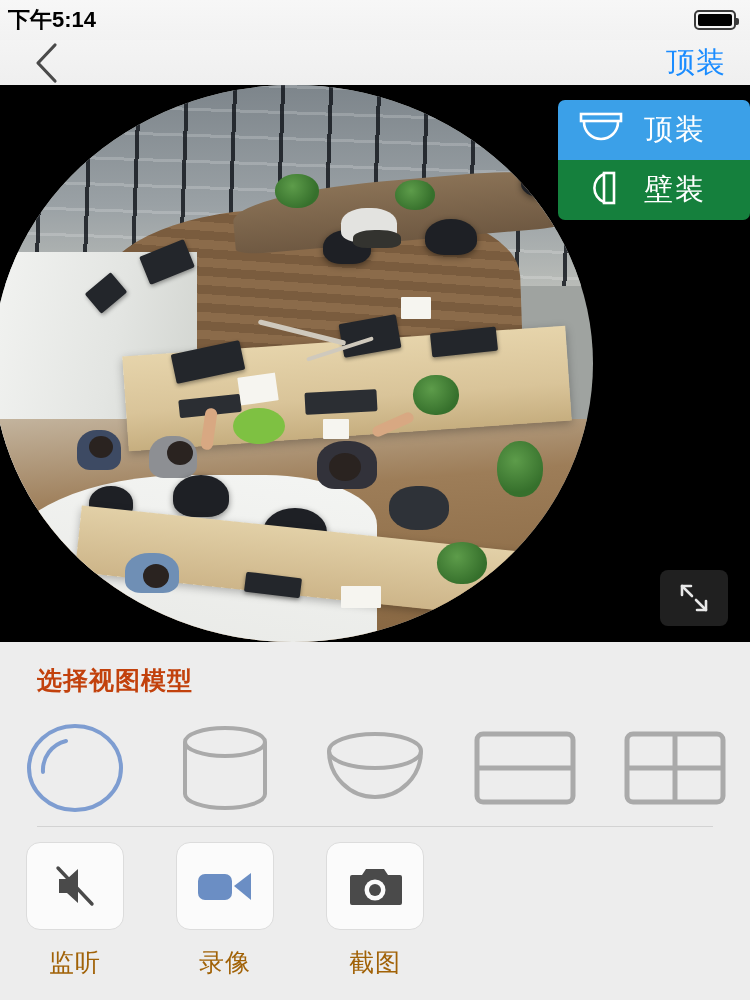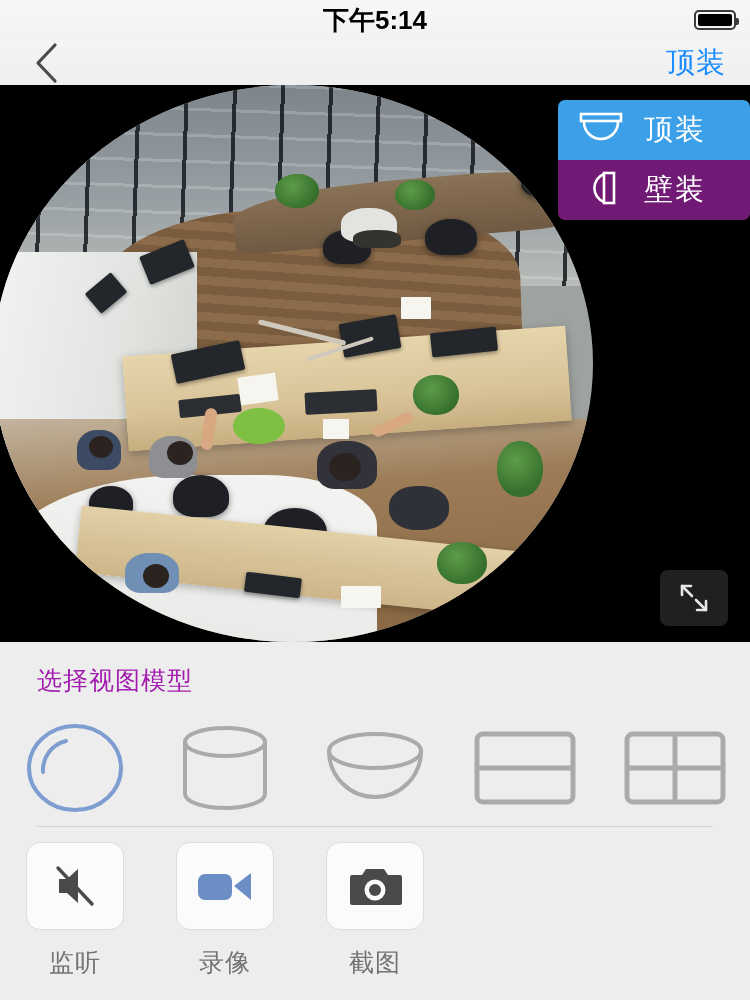--- a/index.html
+++ b/index.html
@@ -14,22 +14,22 @@
   
   .status-bar {
     position: absolute; top: 0; left: 0; width: 750px; height: 40px;
     background: linear-gradient(to bottom, #f7f7f7 0%, #f2f2f2 100%);
     display: flex; align-items: center; padding: 0 14px;
   }
   .status-left { display: flex; align-items: center; gap: 8px; }
   .status-carrier { font-size: 22px; color: #000; letter-spacing: 0.5px; font-weight: 400; }
   .wifi-icon { display: block; }
   .status-center {
-    position: absolute; left: 0; right: 0; text-align: center;
-    font-size: 26px; font-weight: bold; color: #000; pointer-events: none;
+    position: absolute; left: 0; right: 0; 
+    font-size: 22px; font-weight: bold; color: #000; pointer-events: none; padding-left: 8px;
   }
   .status-right { margin-left: auto; display: flex; align-items: center; }
   .battery {
     width: 42px; height: 20px; border: 2px solid #3a3a3a; border-radius: 5px;
     position: relative; padding: 2px;
   }
   .battery::after {
     content: ""; position: absolute; right: -5px; top: 6px;
     width: 3px; height: 7px; background: #3a3a3a; border-radius: 0 2px 2px 0;
   }
@@ -135,35 +135,35 @@
   .mount-menu {
     position: absolute; right: 0px; top: 15px; width: 192px; z-index: 9;
     border-radius: 7px; overflow: hidden;
     box-shadow: 0 2px 10px rgba(0,0,0,.5);
   }
   .mount-item {
     display: flex; align-items: center; height: 60px; padding-left: 20px; gap: 20px;
     cursor: pointer;
   }
   .mount-item.active { background: #3ba0e8; }
-  .mount-item.inactive { background: #701a75; }
+  .mount-item.inactive { background: #15803d; }
   .mount-label { color: #fff; font-size: 29px; letter-spacing: 2px; }
 
   
   .fs-btn {
     position: absolute; right: 22px; bottom: 16px; width: 68px; height: 56px;
     background: #202020; border-radius: 8px;
     display: flex; align-items: center; justify-content: center;
     cursor: pointer; z-index: 7;
   }
 
   
   .section-title {
     position: absolute; left: 37px; top: 664px;
-    font-size: 25px; color: #a21caf; letter-spacing: 1px;
+    font-size: 25px; color: #c2410c; letter-spacing: 1px; font-weight: bold;
   }
   .model-row {
     position: absolute; left: 0; top: 716px; width: 750px; height: 104px;
     display: flex; align-items: center;
   }
   .model-cell {
     width: 150px; height: 104px; display: flex; align-items: center; justify-content: center;
     cursor: pointer;
   }
   .divider {
@@ -175,21 +175,21 @@
     position: absolute; left: 0; top: 842px; width: 750px;
     display: flex; align-items: flex-start;
   }
   .tool-cell { width: 150px; display: flex; flex-direction: column; align-items: center; }
   .tool-btn {
     width: 98px; height: 88px; background: #fbfbfb;
     border: 1px solid #dcdcdc; border-radius: 14px;
     display: flex; align-items: center; justify-content: center;
     cursor: pointer;
   }
-  .tool-label { margin-top: 16px; font-size: 25px; color: #737373; letter-spacing: 1px; }
+  .tool-label { margin-top: 16px; font-size: 25px; color: #a16207; letter-spacing: 1px; }
 </style>
 </head>
 <body>
 
 <div id="app">
 
   <div class="status-bar">
     <div class="status-center">下午5:14</div>
     <div class="status-right">
       <div class="battery">

